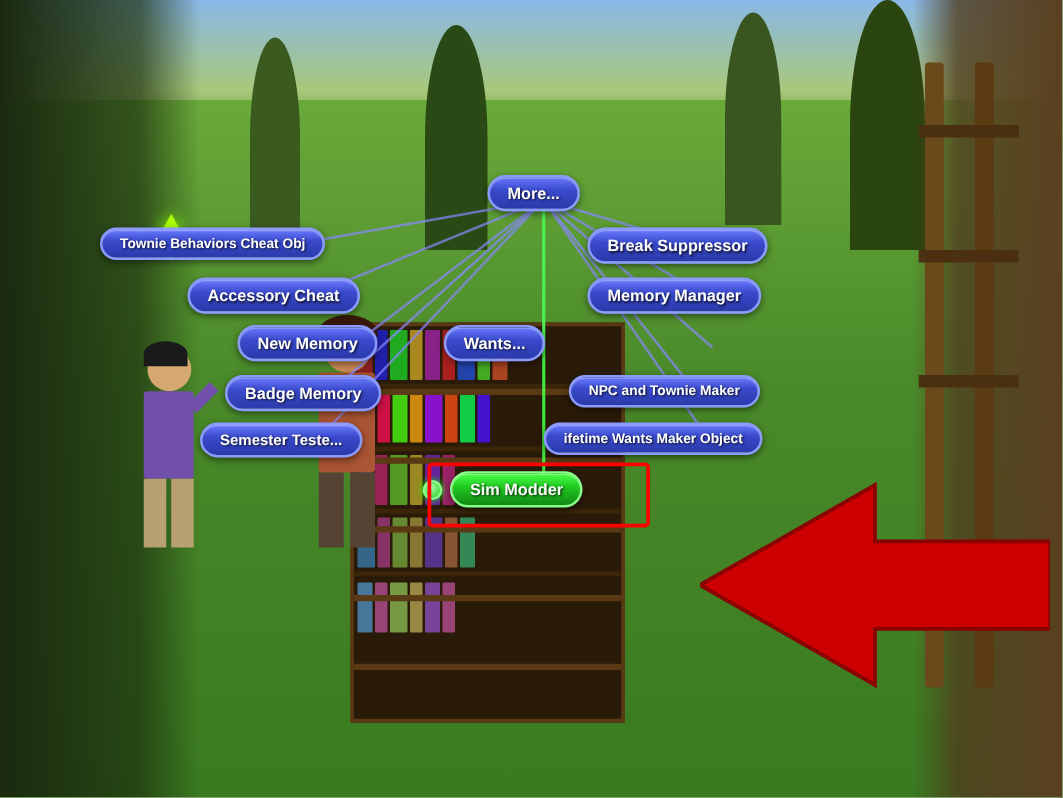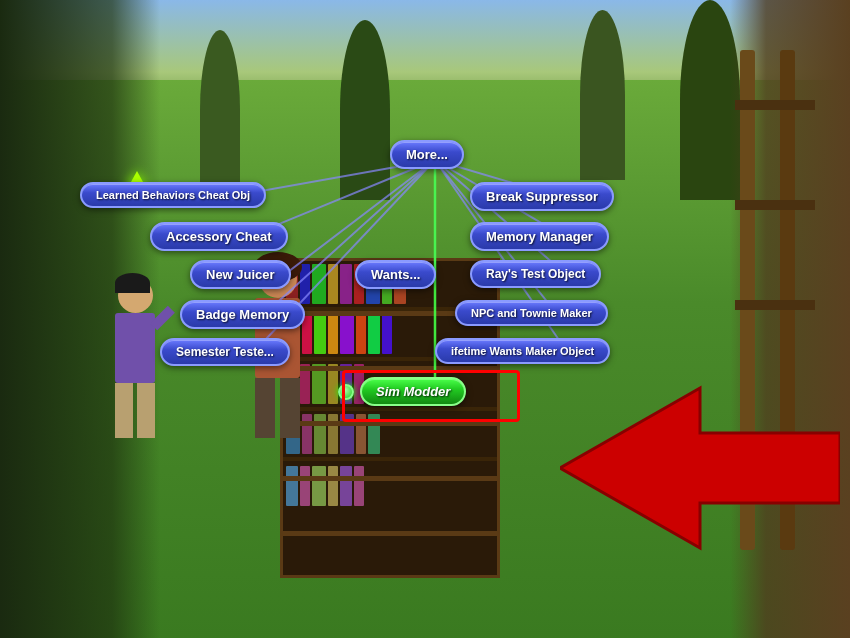--- a/index.html
+++ b/index.html
@@ -253,45 +253,44 @@
 
     <line x1="355" y1="20" x2="490" y2="216" stroke="#8888ff" stroke-width="2" opacity="0.7"></line>
 
     <line x1="355" y1="20" x2="355" y2="255" stroke="#44ff44" stroke-width="2.5" opacity="0.9"></line>
   </svg>
 
   <div class="menu-container">
 
     <div class="menu-btn" style="left:310px;top:0px;">More...</div>
 
-    <div class="menu-btn" style="left:0px;top:42px;font-size:11px;">Learned Behaviors Cheat Obj</div>
+    <div class="menu-btn" style="left:0px;top:42px;font-size:11px;">Townie Behaviors Cheat Obj</div>
 
     <div class="menu-btn" style="left:390px;top:42px;">Break Suppressor</div>
 
     <div class="menu-btn" style="left:390px;top:82px;">Memory Manager</div>
 
     <div class="menu-btn" style="left:70px;top:82px;">Accessory Cheat</div>
 
-    <div class="menu-btn" style="left:110px;top:120px;">New Juicer</div>
+    <div class="menu-btn" style="left:110px;top:120px;">New Memory</div>
 
     <div class="menu-btn" style="left:275px;top:120px;">Wants...</div>
 
-    <div class="menu-btn" style="left:390px;top:120px;font-size:12px;">Ray's Test Object</div>
 
     <div class="menu-btn" style="left:100px;top:160px;">Badge Memory</div>
 
     <div class="menu-btn" style="left:375px;top:160px;font-size:11px;">NPC and Townie Maker</div>
 
     <div class="menu-btn" style="left:80px;top:198px;font-size:12px;">Semester Teste...</div>
 
     <div class="menu-btn" style="left:355px;top:198px;font-size:11px;">ifetime Wants Maker Object</div>
 
     <div style="position:absolute;left:258px;top:237px;display:flex;align-items:center;gap:6px;">
       <div style="width:16px;height:16px;background:radial-gradient(circle at 40% 35%, #aaffaa, #22cc22);border-radius:50%;border:2px solid #88ff88;box-shadow:0 0 6px #00ff00;flex-shrink:0;"></div>
-      <div class="menu-btn highlighted" style="position:static;font-size:13px;font-style:italic;">Sim Modder</div>
+      <div class="menu-btn highlighted" style="position:static;font-size:13px;">Sim Modder</div>
     </div>
 
   </div>
 
   <div style="position:absolute;top:370px;left:342px;width:178px;height:52px;border:3px solid red;border-radius:4px;z-index:20;pointer-events:none;"></div>
 
   <svg style="position:absolute;bottom:60px;right:10px;width:280px;height:220px;z-index:15;" viewBox="0 0 280 220" xmlns="http://www.w3.org/2000/svg">
 
     <polygon points="0,110 140,30 140,75 280,75 280,145 140,145 140,190" fill="#cc0000" stroke="#880000" stroke-width="3"></polygon>
   </svg>

